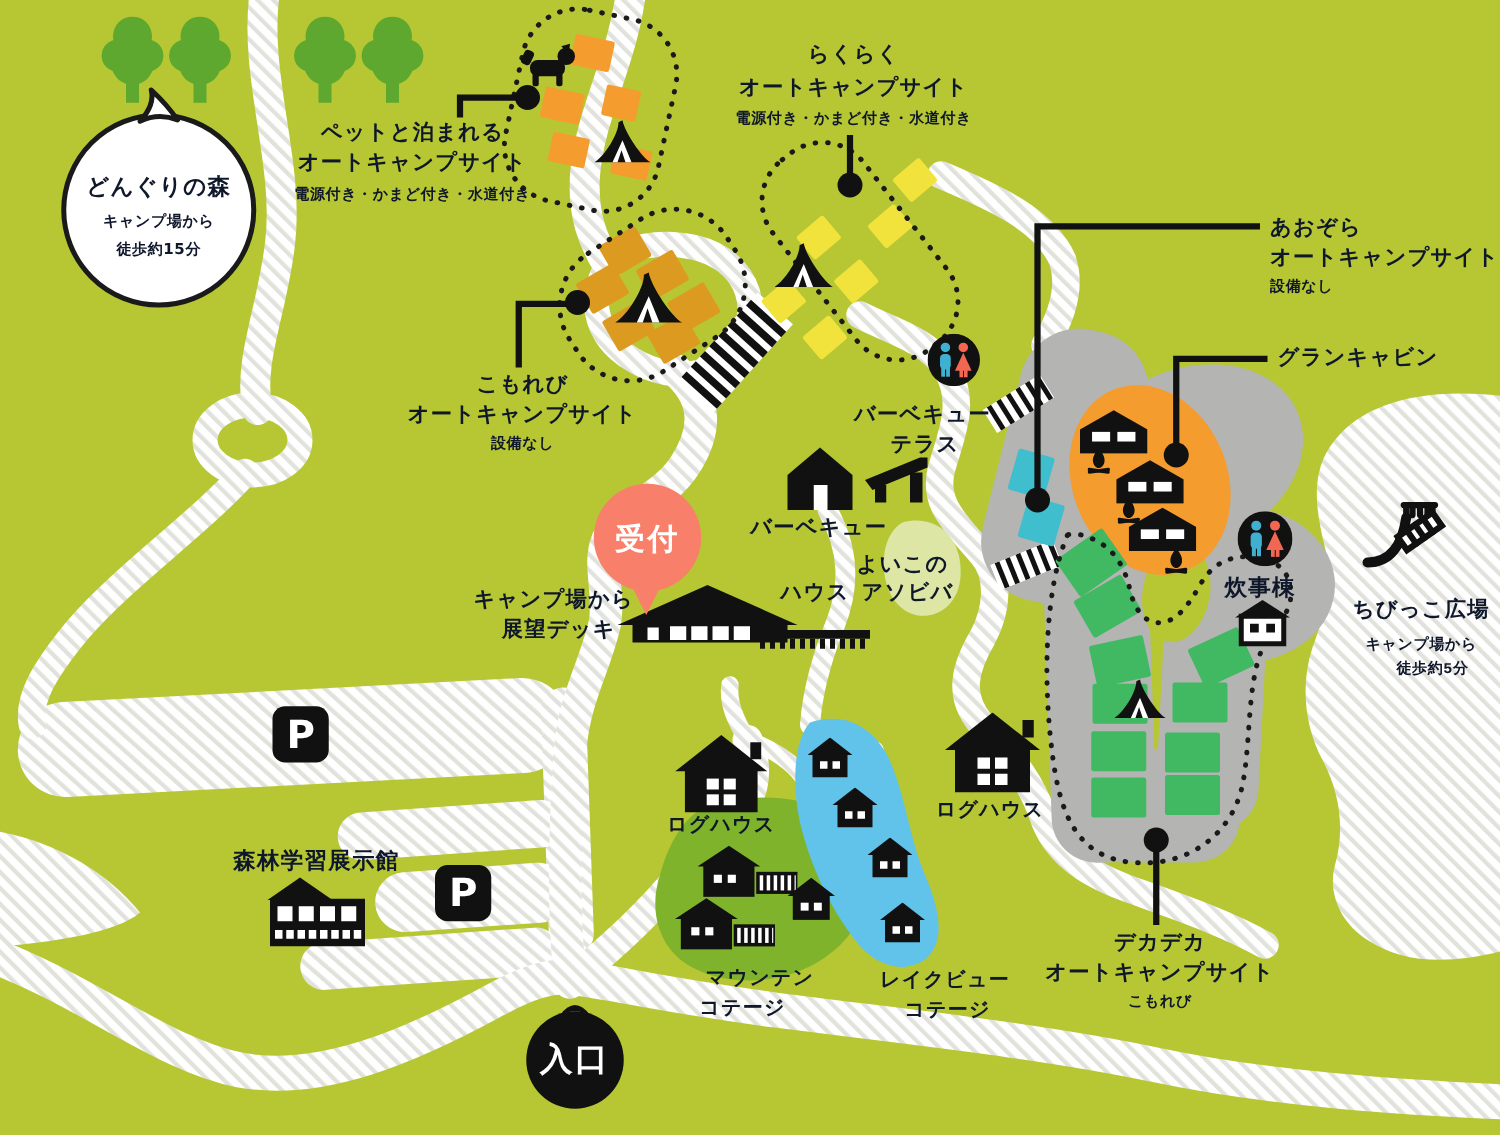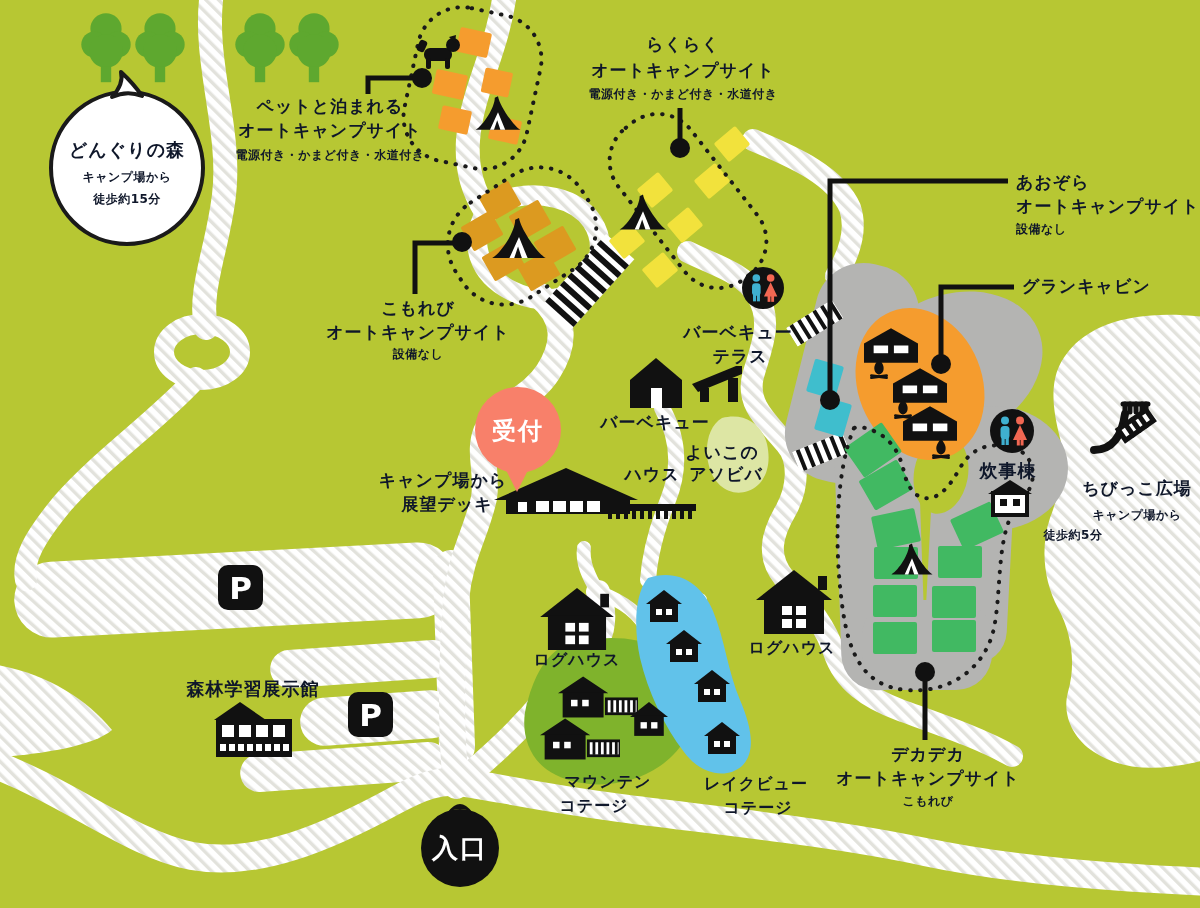--- a/index.html
+++ b/index.html
@@ -429,21 +429,21 @@
 <div class="lbl center t-big" style="left:738px;top:322px;">バーベキュー</div>
 <div class="lbl center t-big" style="left:740px;top:346px;">テラス</div>
 
 <div class="lbl center t-big" style="left:722px;top:442px;">よいこの</div>
 <div class="lbl center t-big" style="left:726px;top:464px;">アソビバ</div>
 
 <div class="lbl center t-mid" style="left:1008px;top:460px;">炊事棟</div>
 
 <div class="lbl center t-big" style="left:1137px;top:478px;">ちびっこ広場</div>
 <div class="lbl center t-sub" style="left:1137px;top:508px;">キャンプ場から</div>
-<div class="lbl center t-sub" style="left:1073px;top:528px;">徒歩約5分</div>
+<div class="lbl center t-sub" style="left:1146px;top:528px;font-family:Liberation Mono, monospace;">徒歩約5分</div>
 
 <div class="lbl center t-big" style="left:928px;top:744px;">デカデカ</div>
 <div class="lbl center t-big" style="left:928px;top:768px;">オートキャンプサイト</div>
 <div class="lbl center t-sub" style="left:928px;top:794px;">こもれび</div>
 
 <div class="lbl center t-big" style="left:577px;top:650px;font-size:16px;">ログハウス</div>
 <div class="lbl center t-big" style="left:792px;top:638px;font-size:16px;">ログハウス</div>
 
 <div class="lbl center t-big" style="left:608px;top:772px;font-size:16px;">マウンテン</div>
 <div class="lbl center t-big" style="left:594px;top:796px;font-size:16px;">コテージ</div>

